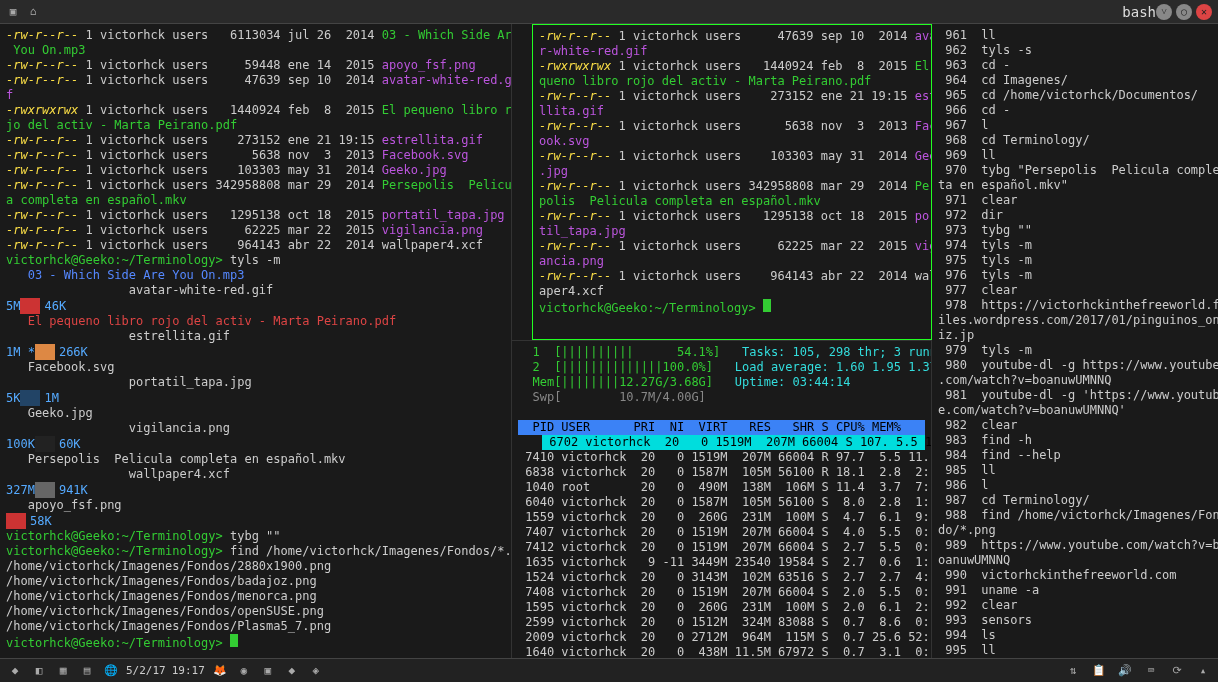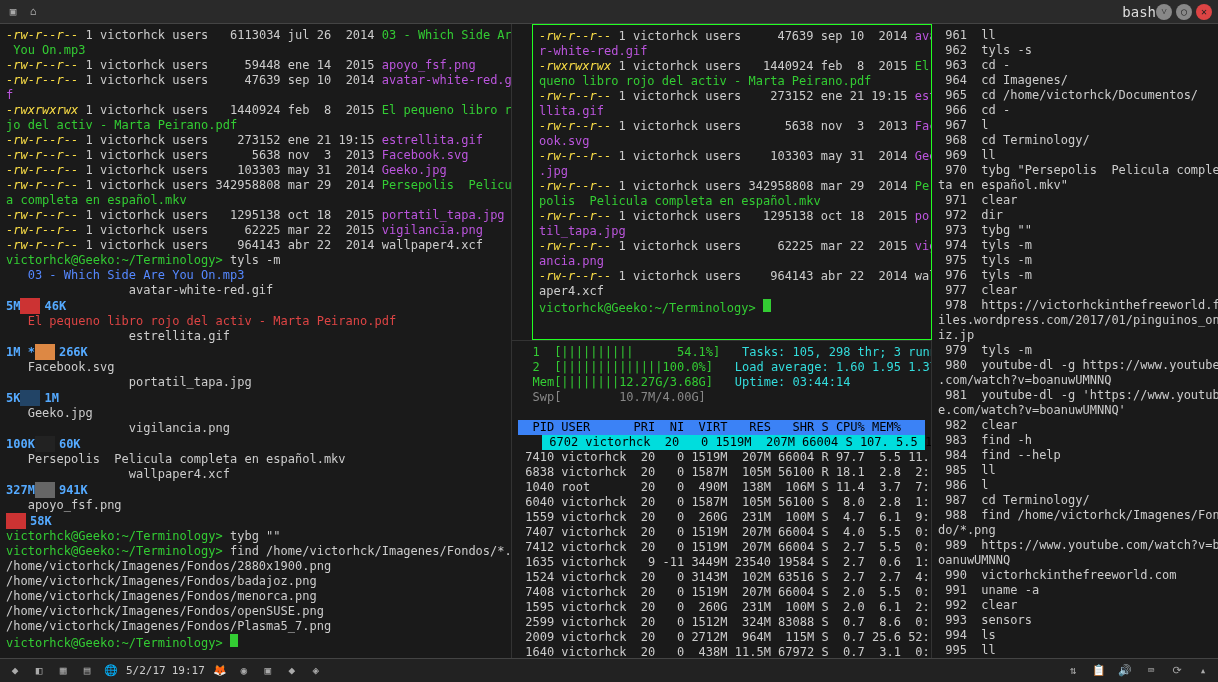--- a/index.html
+++ b/index.html
@@ -66,21 +66,21 @@
 
 .perm { color: #fde047; font-style: italic; }
 .fname-green { color: #3c3; }
 .fname-purple { color: #b5d; }
 .dim { color: #888; }
 .prompt { color: #3c3; }
 .prompt-cursor { background: #3c3; color: #000; display: inline-block; width: 8px; height: 13px; }
 .blue { color: #58f; }
 .red { color: #d44; }
 .cyan { color: #3dd; }
-.size-label { color: #5af; font-weight: bold; }
+.size-label { color: #5af; }
 .highlight-row { background: #0dd; color: #000; margin-left: 24px; }
 .header-row { background: #3b82f6; color: #000; }
 
 
 .thumb {
   display: inline-block;
   width: 20px; height: 16px;
   background: #555;
   vertical-align: middle;
   margin-right: 4px;

